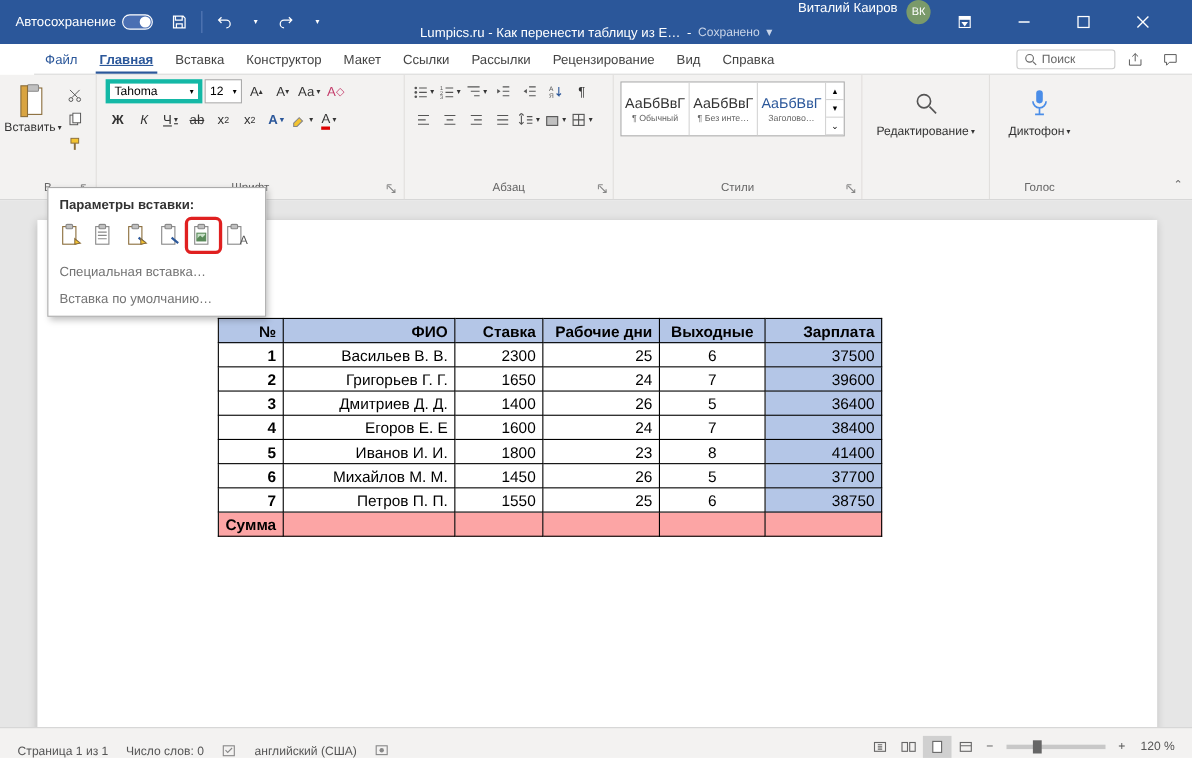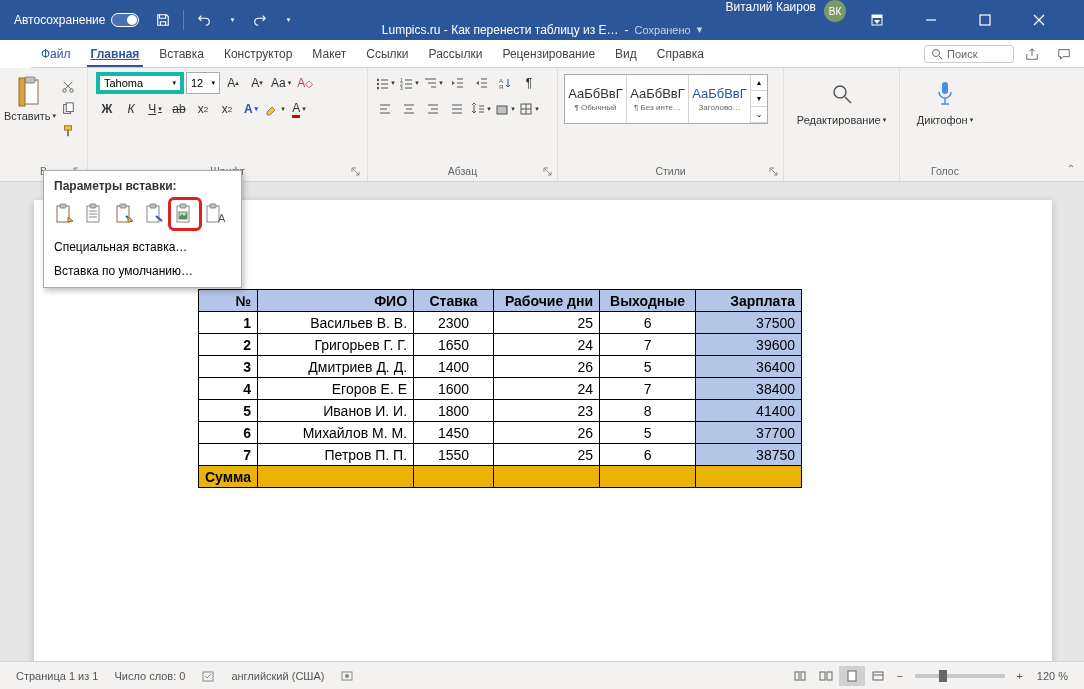--- a/index.html
+++ b/index.html
@@ -63,39 +63,39 @@
 .edit-col, .voice-col { display: flex; flex-direction: column; align-items: center; gap: 4px; padding: 6px 8px 0; cursor: pointer; }
 .edit-col .ico, .voice-col .ico { width: 32px; height: 32px; display: flex; align-items: center; justify-content: center; }
 .edit-col .lbl, .voice-col .lbl { font-size: 11px; color: #333; display: flex; align-items: center; gap: 2px; }
 
 
 .paste-menu { position: absolute; left: 43px; top: 170px; width: 199px; background: #fff; border: 1px solid #ababab; box-shadow: 2px 3px 6px rgba(0,0,0,0.25); font-size: 12px; padding: 6px 0 4px; z-index: 50; }
 .paste-menu-title { font-weight: 600; color: #333; padding: 2px 10px 6px; font-size: 12px;}
 .paste-opts { display: flex; gap: 0px; padding: 0 6px 6px; }
 .popt { width: 30px; height: 30px; display: flex; align-items: center; justify-content: center; cursor: pointer; position: relative; border: 1px solid transparent; }
 .popt.highlight { outline: 3px solid #e02020; outline-offset: -1px; border-radius: 4px; }
-.paste-menu-item { padding: 5px 10px; cursor: pointer; color: #000000;}
+.paste-menu-item { padding: 5px 10px; cursor: pointer; color: #737373;}
 
 
 .docarea { position: absolute; top: 182px; left: 0; right: 0; bottom: 28px; background: #e6e6e6; overflow: hidden; }
 .page { position: absolute; left: 34px; top: 18px; width: 1018px; height: 500px; background: #fff; box-shadow: 0 2px 8px rgba(0,0,0,0.2); }
 .doc-table { position: absolute; left: 164px; top: 89px; border-collapse: collapse; font-family: Tahoma, sans-serif; font-size: 14px; }
 .doc-table th, .doc-table td { border: 1px solid #000; padding: 2px 6px; height: 22px; }
 .doc-table th { background: #b4c6e7; font-weight: bold; text-align: center; }
-.doc-table .sumrow td { background: #eab308; font-weight: bold; margin-left: 12px; }
+.doc-table .sumrow td { background: #fca5a5; font-weight: bold; margin-left: 12px; }
 .doc-table .c-num { width: 48px; text-align: right; font-weight: bold; }
 .doc-table .c-fio { width: 156px; text-align: right; }
-.doc-table .c-rate { width: 80px; text-align: center; }
+.doc-table .c-rate { width: 80px; text-align: right; }
 .doc-table .c-days { width: 106px; text-align: right; }
 .doc-table .c-off { width: 96px; text-align: center; }
 .doc-table .c-sal { width: 106px; text-align: right; background: #b4c6e7; }
 .doc-table .sumlabel { text-align: left; }
 
 
-.statusbar { position: absolute; left: 0; right: 0; bottom: 0; height: 28px; background: #f3f2f1; border-top: 1px solid #d4d4d4; display: flex; align-items: center; font-size: 11px; color: #555; padding: 0 8px; }
+.statusbar { position: absolute; left: 0; right: 0; bottom: 0; height: 28px; background: #f3f2f1; border-top: 1px solid #d4d4d4; display: flex; align-items: flex-end; font-size: 11px; color: #555; padding: 0 8px; }
 .statusbar .sb-item { padding: 0 8px; display: flex; align-items: center; gap: 4px; }
 .statusbar .sb-right { margin-left: auto; display: flex; align-items: center; gap: 0px; }
 .view-btn { width: 26px; height: 20px; display: flex; align-items: center; justify-content: center; cursor: pointer; color:#666;}
 .zoom-slider { width: 90px; height: 4px; background: #c8c8c8; position: relative; margin: 0 6px; }
 .zoom-slider::after { content: ""; position: absolute; left: 24px; top: -4px; width: 8px; height: 12px; background: #666; }
 .zoom-btn { width: 18px; height: 18px; display: flex; align-items: center; justify-content: center; cursor: pointer; }
 
 svg { display: block; }
 .chev { font-size: 7px; }
 </style>

